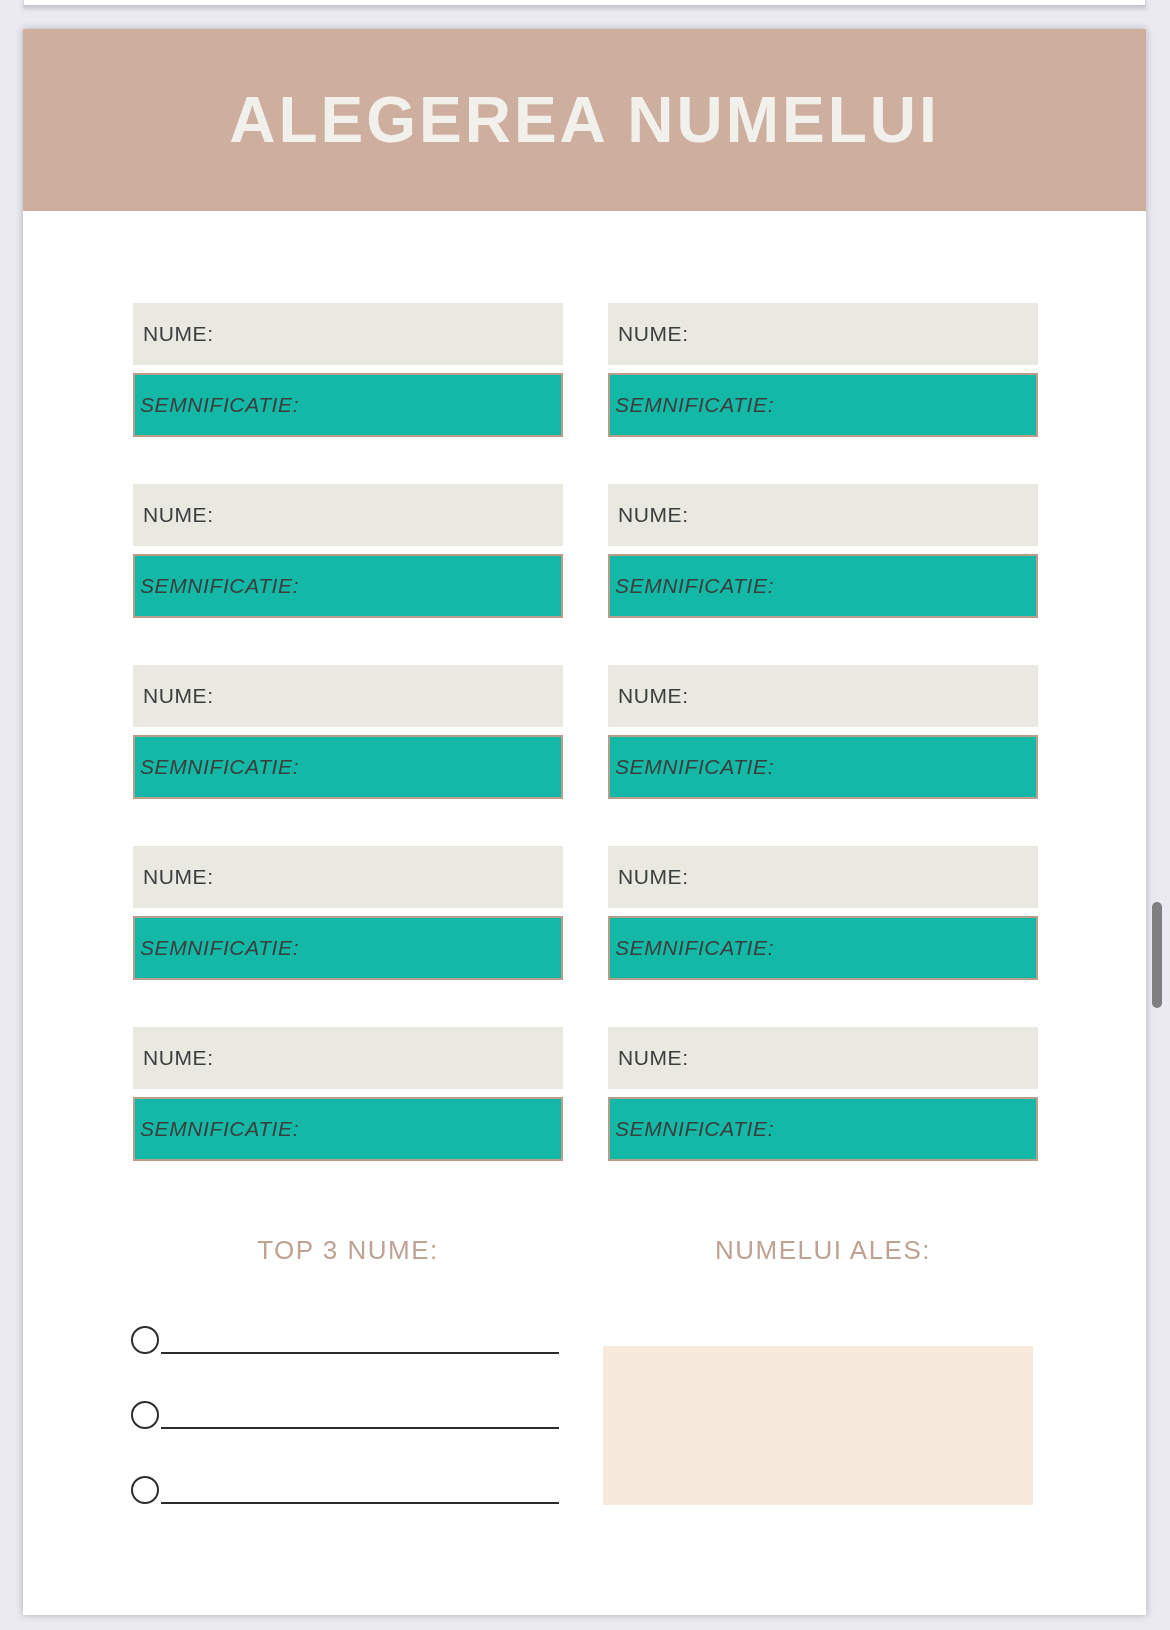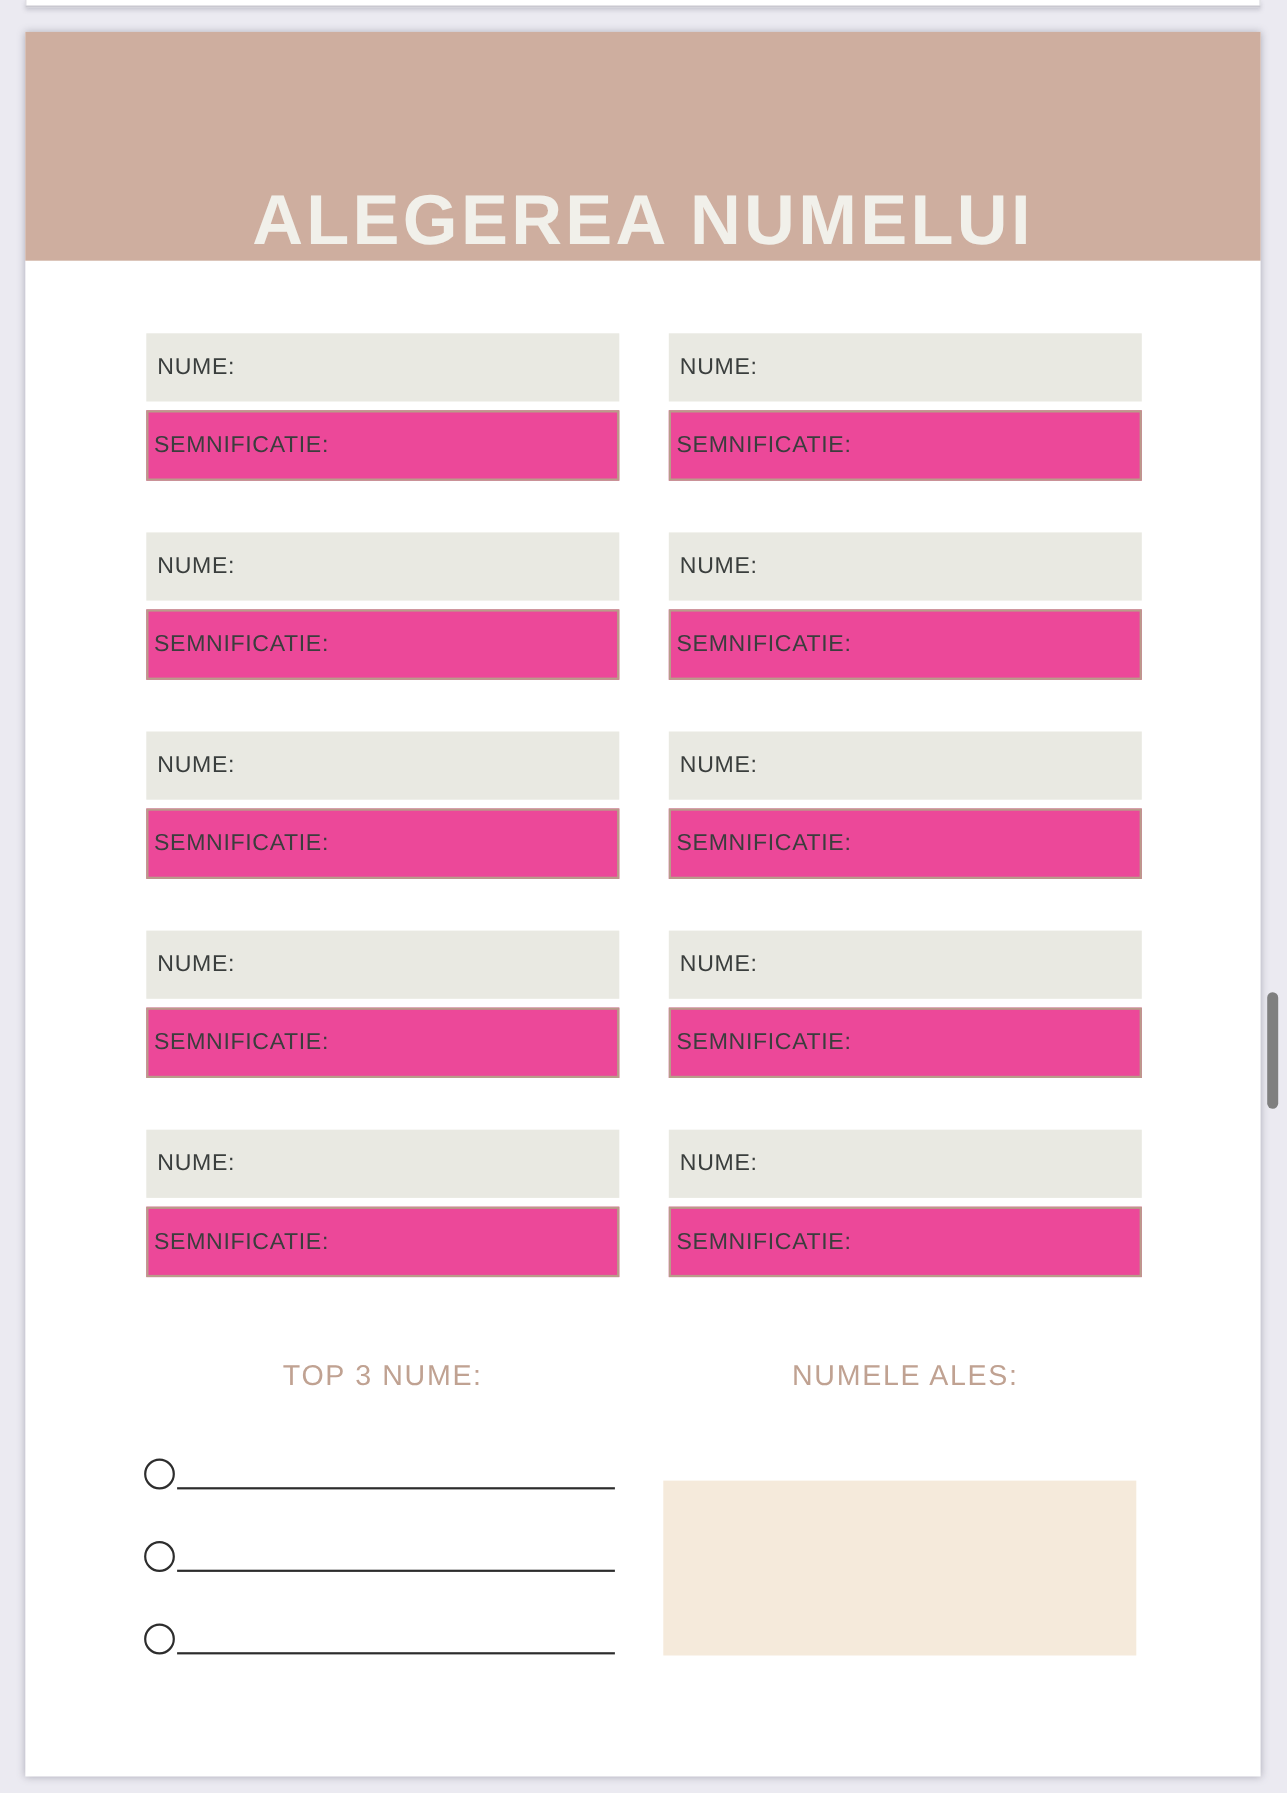--- a/index.html
+++ b/index.html
@@ -20,46 +20,46 @@
   }
 
   
   .page{
     position:absolute; left:23px; top:29px; width:1123px; height:1586px;
     background:#ffffff;
     box-shadow:0 0 7px rgba(80,80,100,.4);
   }
 
   .banner{
-    position:absolute; left:0; top:0; width:100%; height:208px;
+    position:absolute; left:0; top:0; width:100%; height:182px;
     background:#ceae9f;
-    display:flex; align-items:flex-end; justify-content:center;
+    display:flex; align-items:center; justify-content:center;
   }
   .title{
     color:#f1f0ea;
     font-size:64px; font-weight:bold; letter-spacing:3px;
     white-space:nowrap;
   }
 
   
   .grid{
     position:absolute; left:110px; top:274px; width:905px;
     display:grid;
     grid-template-columns:430px 430px;
     column-gap:45px; row-gap:47px;
   }
   .cell{ height:134px; }
   .band{
     height:62px; background:#e9e9e2;
     display:flex; align-items:center; padding-left:10px;
   }
   .sem{
-    margin-top:8px; height:64px; background:#ec4899;
+    margin-top:8px; height:64px; background:#14b8a6;
     border:2px solid #b99c8a;
-    display:flex; align-items:center; padding-left:5px;
+    display:flex; align-items:center; padding-left:5px;font-style:italic;
   }
   .band span, .sem span{
     font-size:21px; color:#3a3e3d; letter-spacing:.6px;
   }
 
   
   .h-top3, .h-chosen{
     position:absolute; top:1206px; width:430px;
     text-align:center;
     color:#c0a292; font-size:26px; font-weight:normal; letter-spacing:1.5px;
@@ -188,21 +188,21 @@
           <span>NUME:</span>
         </div>
       <div class="sem">
           <span>SEMNIFICATIE:</span>
         </div>
     </div>
 
   </div>
 
   <div class="h-top3">TOP 3 NUME:</div>
-  <div class="h-chosen">NUMELE ALES:</div>
+  <div class="h-chosen">NUMELUI ALES:</div>
 
   <div class="t3-item i0">
     <span class="circ"></span>
     <span class="wline"></span>
   </div>
   <div class="t3-item i1">
     <span class="circ"></span>
     <span class="wline"></span>
   </div>
   <div class="t3-item i2">

